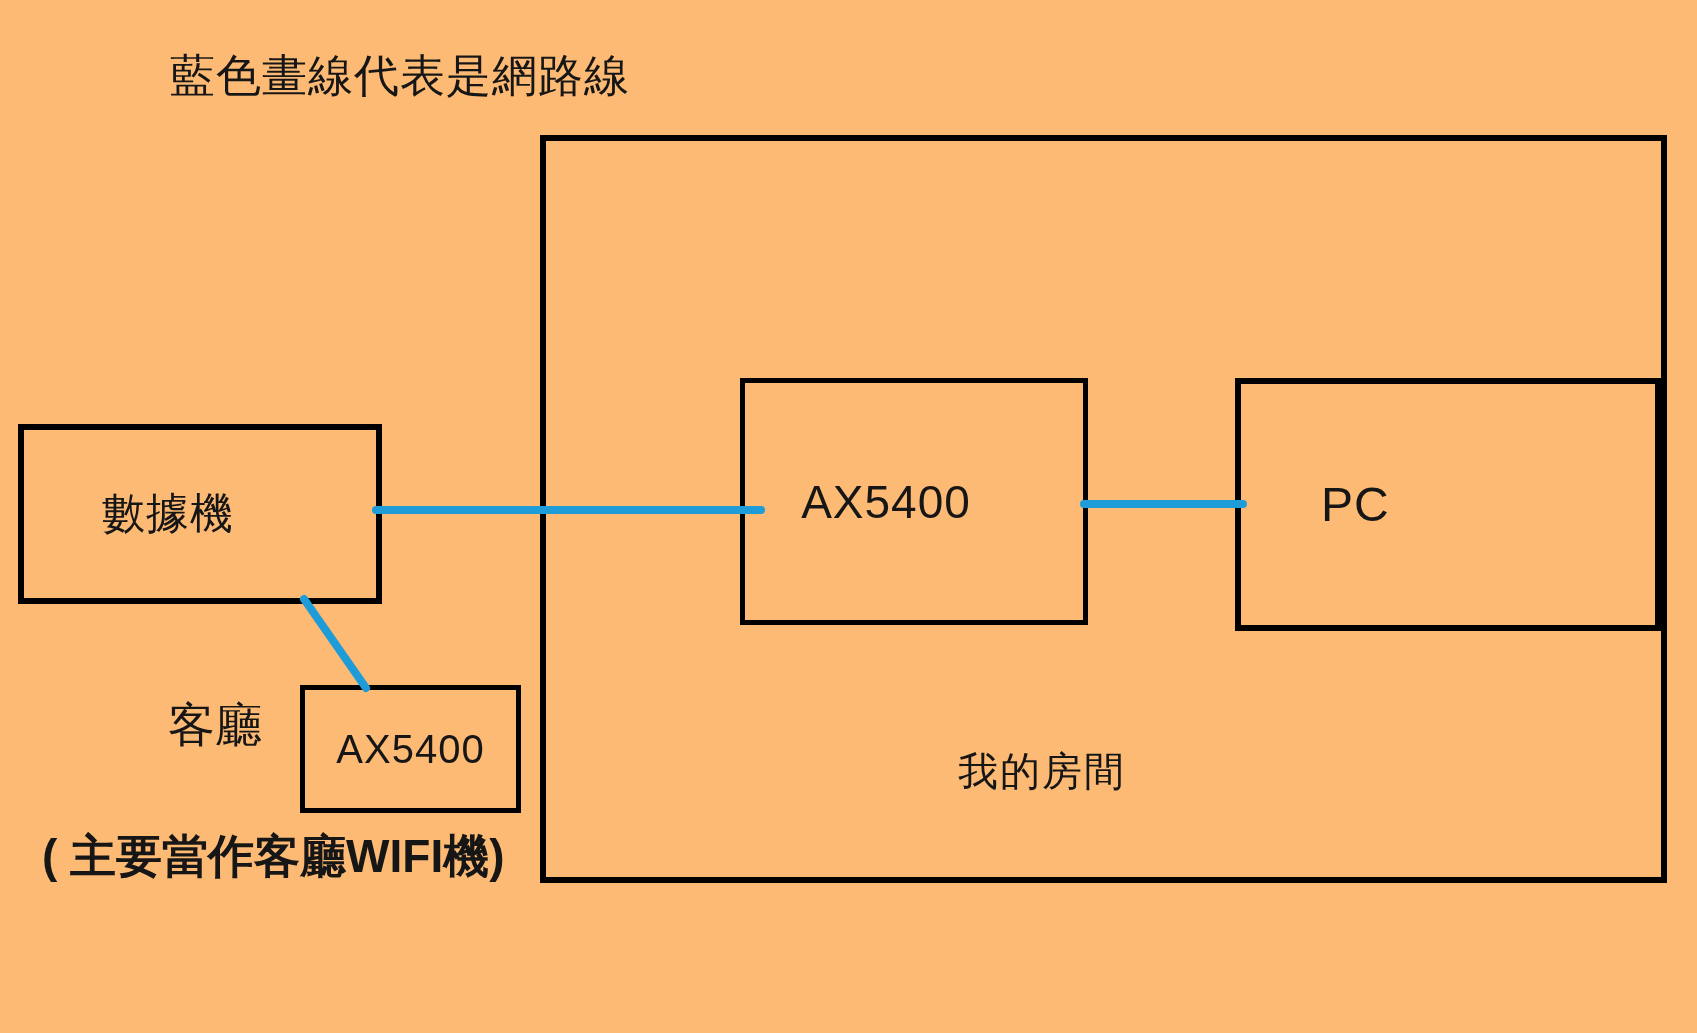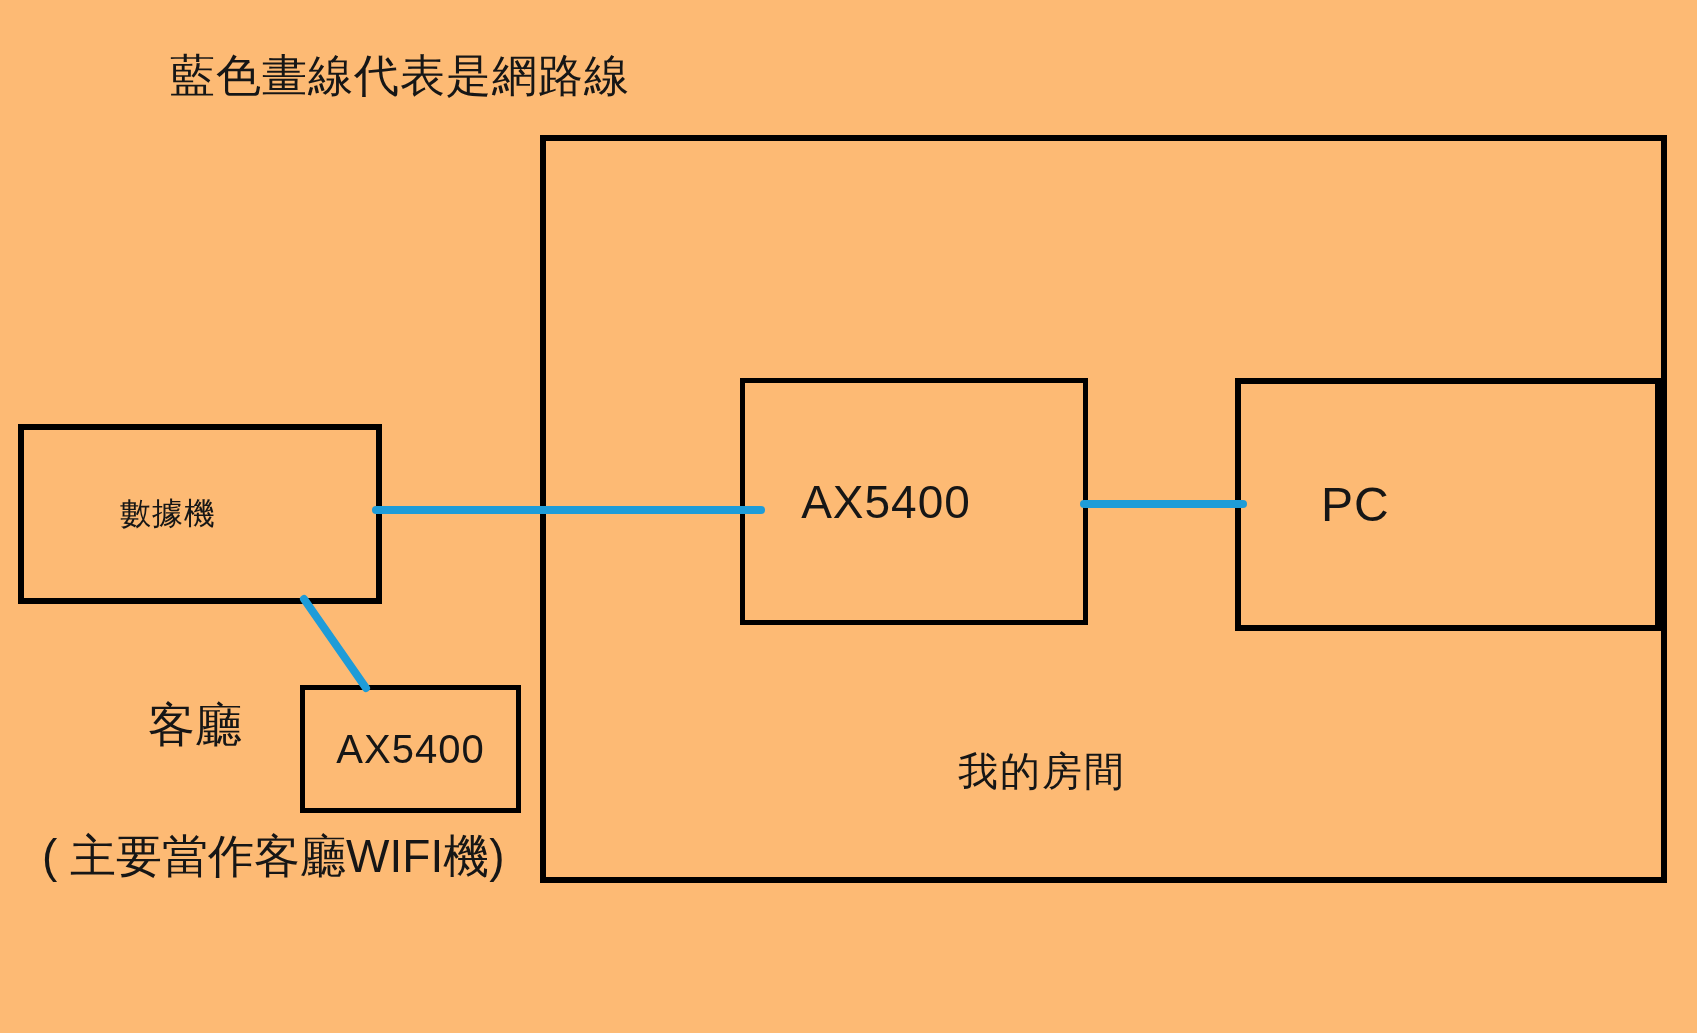--- a/index.html
+++ b/index.html
@@ -32,30 +32,30 @@
     letter-spacing: 1px;
   }
   .free-label {
     position: absolute;
     white-space: nowrap;
     color: #161616;
   }
   #title { left: 170px; top: 46px; font-size: 45px; letter-spacing: 1px; }
   #room-box { left: 540px; top: 135px; width: 1127px; height: 748px; border-width: 6px; }
   #modem-box { left: 18px; top: 424px; width: 364px; height: 180px; border-width: 6px; }
-  #modem-box .box-label { transform: translateX(-32px); font-size: 31px; }
+  #modem-box .box-label { transform: translateX(-32px); font-size: 43px; }
   #router-main-box { left: 740px; top: 378px; width: 348px; height: 247px; border-width: 5px; }
   #router-main-box .box-label { transform: translateX(-28px); }
   #pc-box { left: 1235px; top: 378px; width: 426px; height: 253px; border-width: 6px; justify-content: flex-start; }
   #pc-box .box-label { padding-left: 80px; font-size: 48px; }
   #router-living-box { left: 300px; top: 685px; width: 221px; height: 128px; border-width: 5px; }
   #router-living-box .box-label { font-size: 40px; }
-  #living-room-label { left: 148px; top: 694px; font-size: 47px; }
+  #living-room-label { left: 168px; top: 694px; font-size: 47px; }
   #my-room-label { left: 958px; top: 744px; font-size: 40px; letter-spacing: 2px; }
-  #living-room-note { left: 42px; top: 826px; font-size: 46px; }
+  #living-room-note { left: 42px; top: 826px; font-size: 46px; font-weight: bold; }
   #wires {
     position: absolute;
     left: 0; top: 0;
     width: 1697px;
     height: 1033px;
     pointer-events: none;
   }
 </style>
 </head>
 <body>

